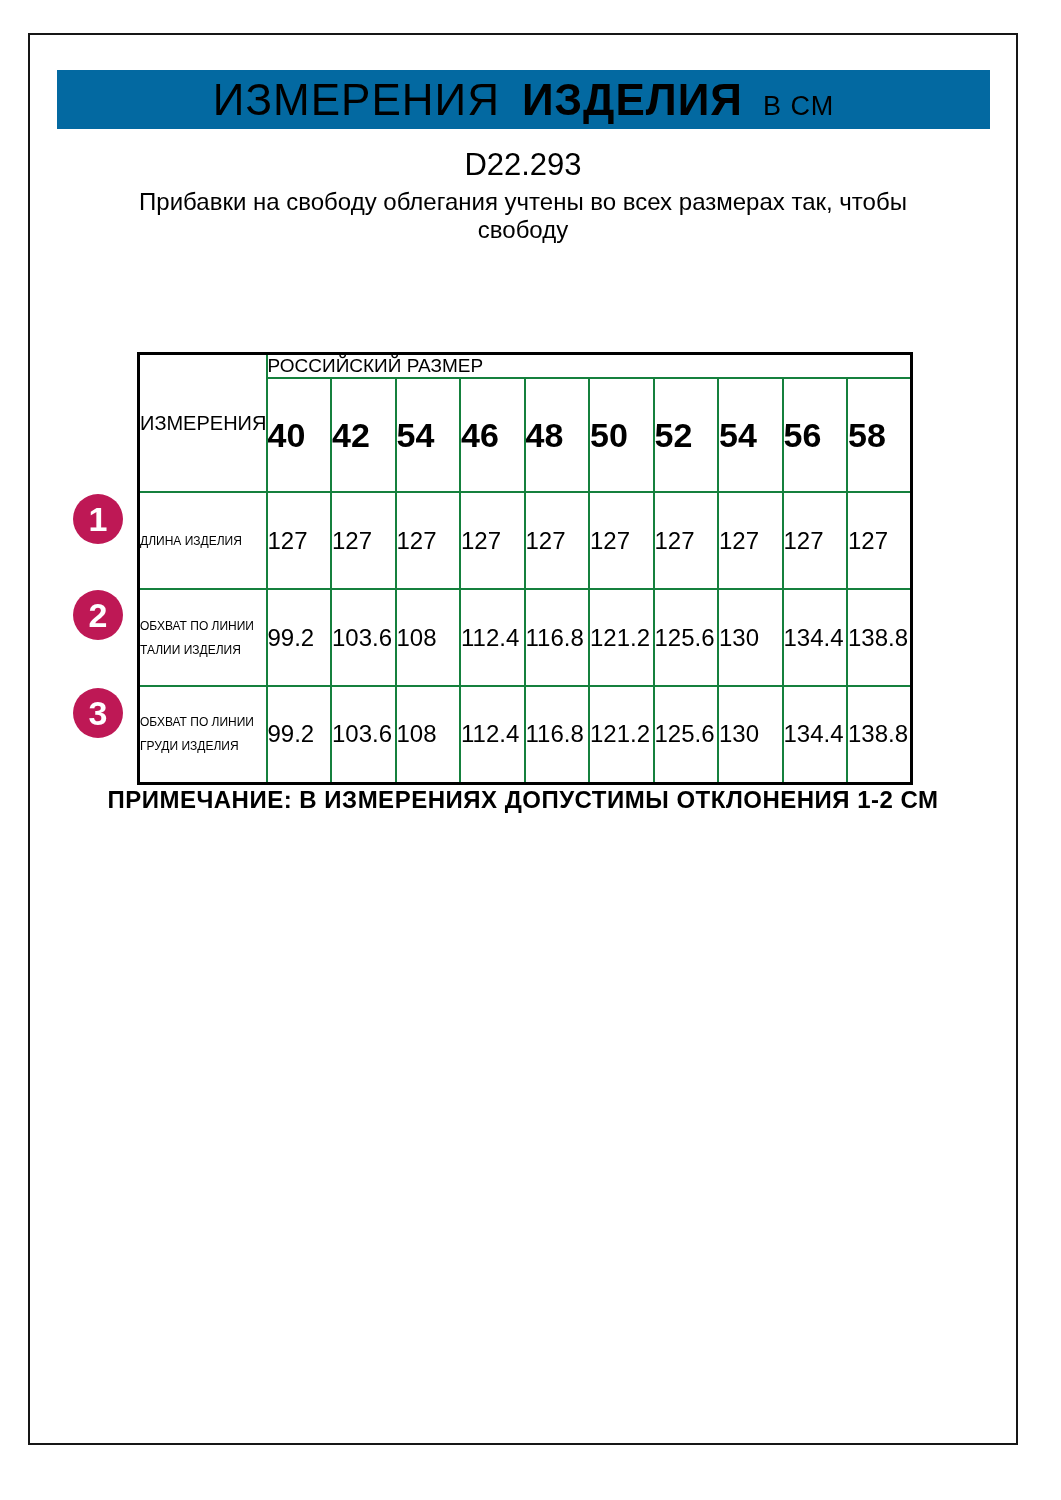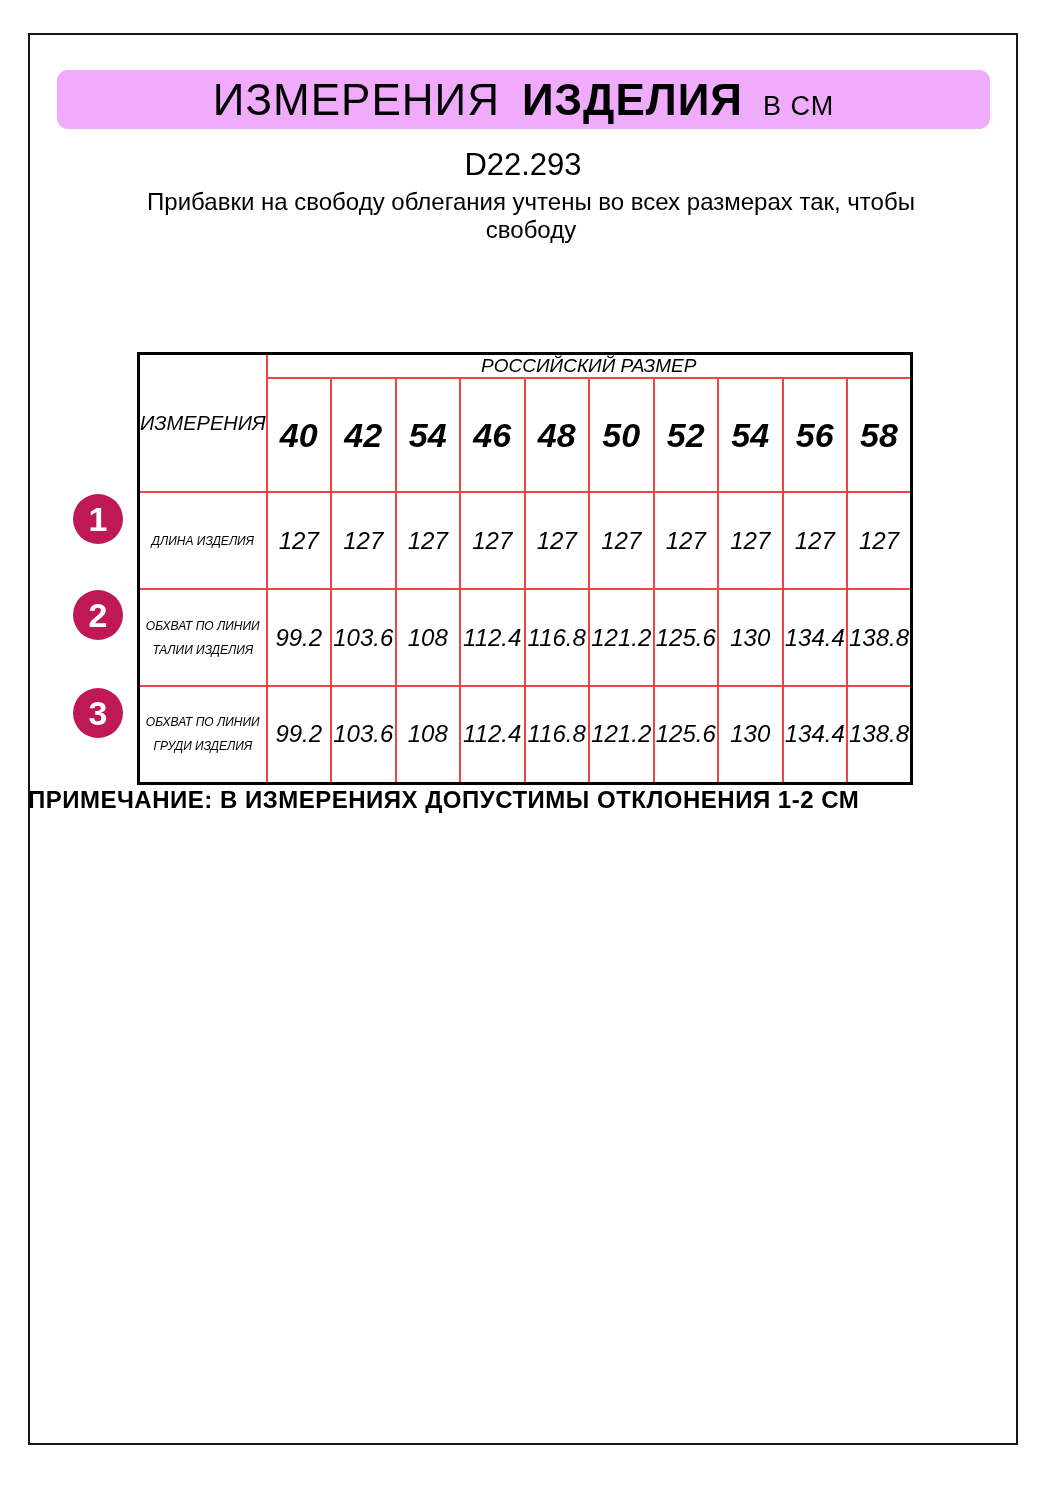--- a/index.html
+++ b/index.html
@@ -27,65 +27,64 @@
   }
   .title-main   { font-size:44px; font-weight:normal; letter-spacing:1px; }
   .title-strong { font-size:44px; font-weight:bold; margin-left:22px; letter-spacing:1px; }
   .title-units  { font-size:27px; font-weight:normal; margin-left:20px; letter-spacing:1px; }
   .model-code {
     position:absolute; left:28px; top:147px; width:990px;
     text-align:center; font-size:31px;
   }
   .description {
     position:absolute; left:133px; top:188px; width:780px;
-    text-align:center; font-size:24px; line-height:28px;margin-left:8px;
+    text-align:center; font-size:24px; line-height:28px;
   }
   .size-table {
     position:absolute; left:137px; top:352px;
     border-collapse:collapse;
     table-layout:fixed;
     width:773px;
     border:3px solid #000;
   }
   .size-table td {
-    border:2px solid #ef4444;
-    text-align:center; vertical-align:middle;
+    border:2px solid #15803d;
+    text-align:left; vertical-align:middle;
     padding:0;
     overflow:hidden;
-    font-style:italic;
   }
   .corner-cell   { font-size:20px; }
   .group-header  { font-size:19px; height:22px; }
   .size-cell     { font-size:34px; font-weight:bold; }
   tr.size-row    { height:114px; }
   tr.data-row    { height:97px; }
   .label-cell    { font-size:12px; line-height:24px; padding:0 6px; }
   .value-cell    { font-size:24px; }
   .num-badge {
     position:absolute; left:73px;
     width:50px; height:50px;
     border-radius:50%;
     color:#fff; font-size:34px; font-weight:bold;
     display:flex; align-items:center; justify-content:center;
   }
   .badge-1 { top:494px; }
   .badge-2 { top:590px; }
   .badge-3 { top:688px; }
   .note {
     position:absolute; left:28px; top:786px; width:990px;
-    font-size:24px; font-weight:bold;
+    text-align:center; font-size:24px; font-weight:bold;
     letter-spacing:0.5px;
   }
 </style>
 </head>
 <body>
 
 <div class="page-frame"></div>
 
-<div class="title-bar" style="background: #f0abfc; border-radius: 11px;">
+<div class="title-bar" style="background: #0369a1;">
   <span class="title-main">ИЗМЕРЕНИЯ</span><span class="title-strong">ИЗДЕЛИЯ</span><span class="title-units">В СМ</span>
 </div>
 
 <div class="model-code">D22.293</div>
 
 <div class="description">
   <div>Прибавки на свободу облегания учтены во всех размерах так, чтобы</div>
   <div>свободу</div>
 </div>
 

